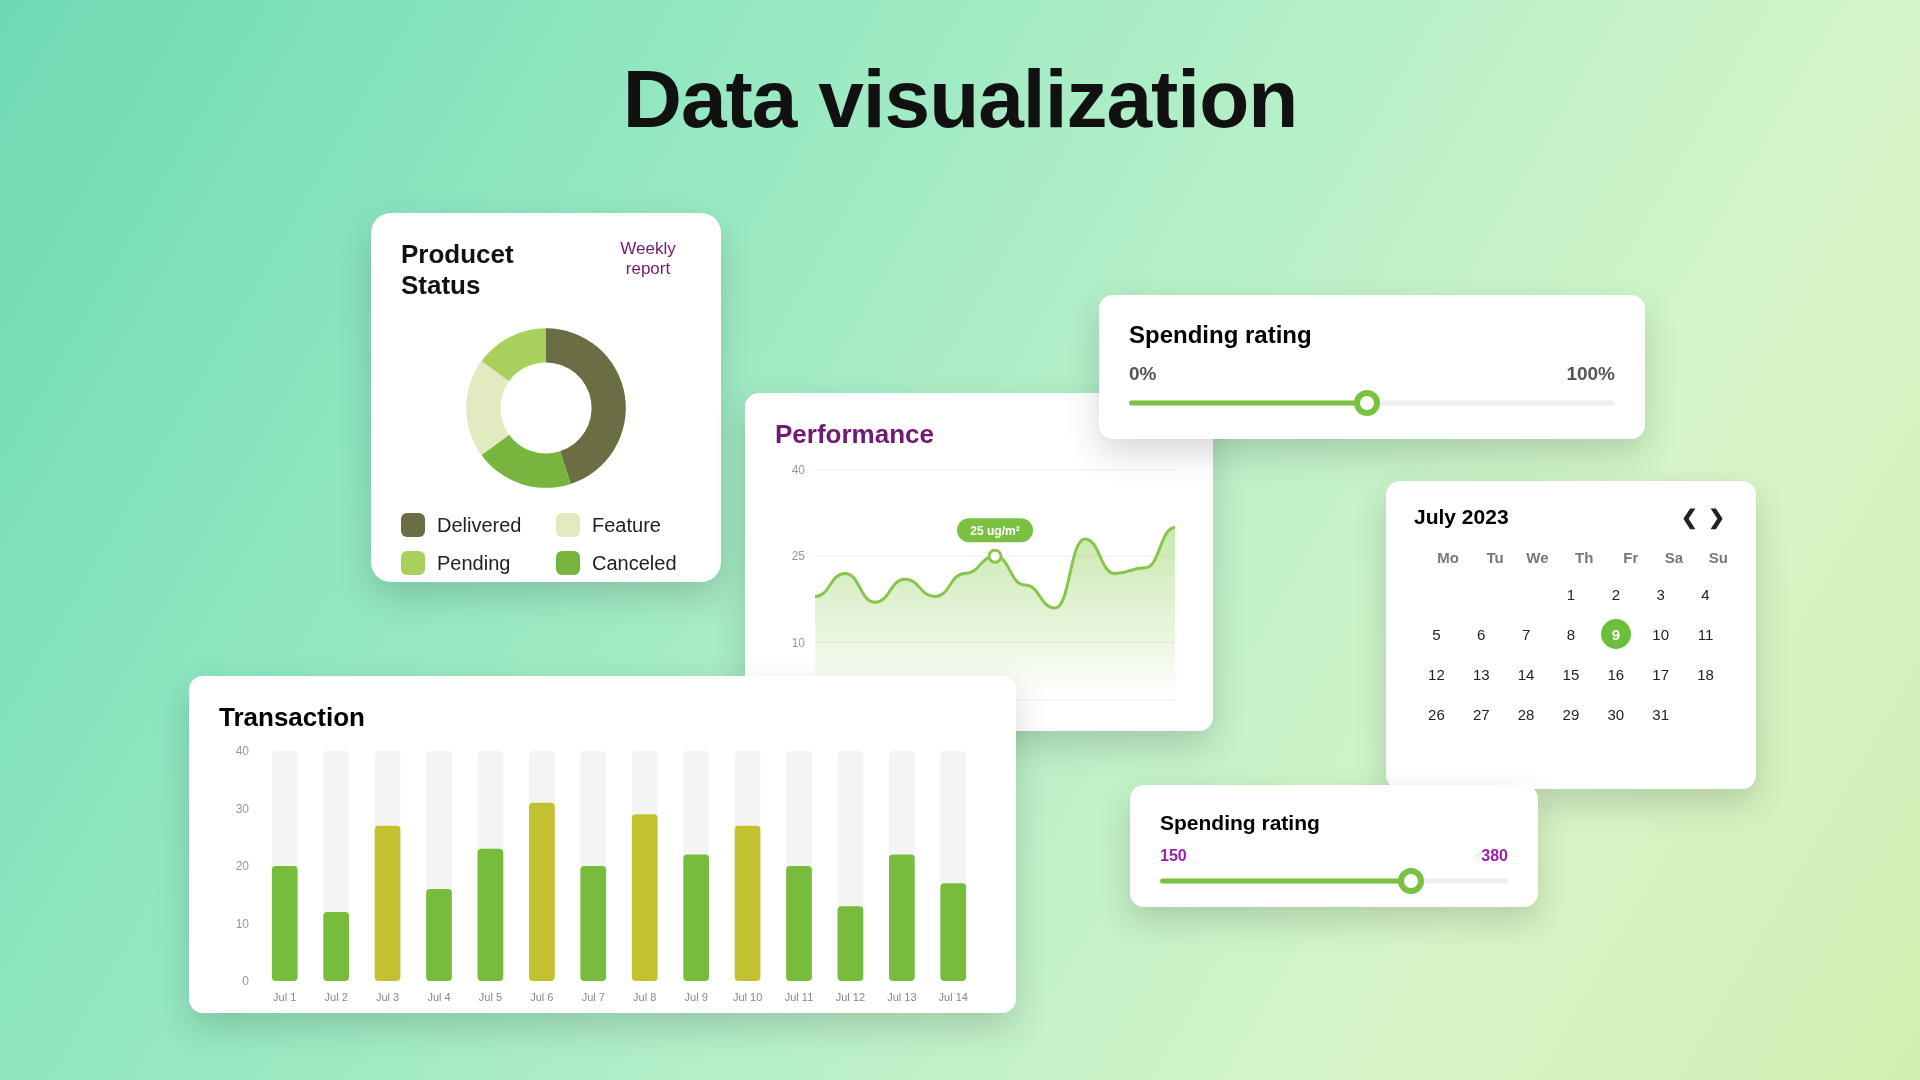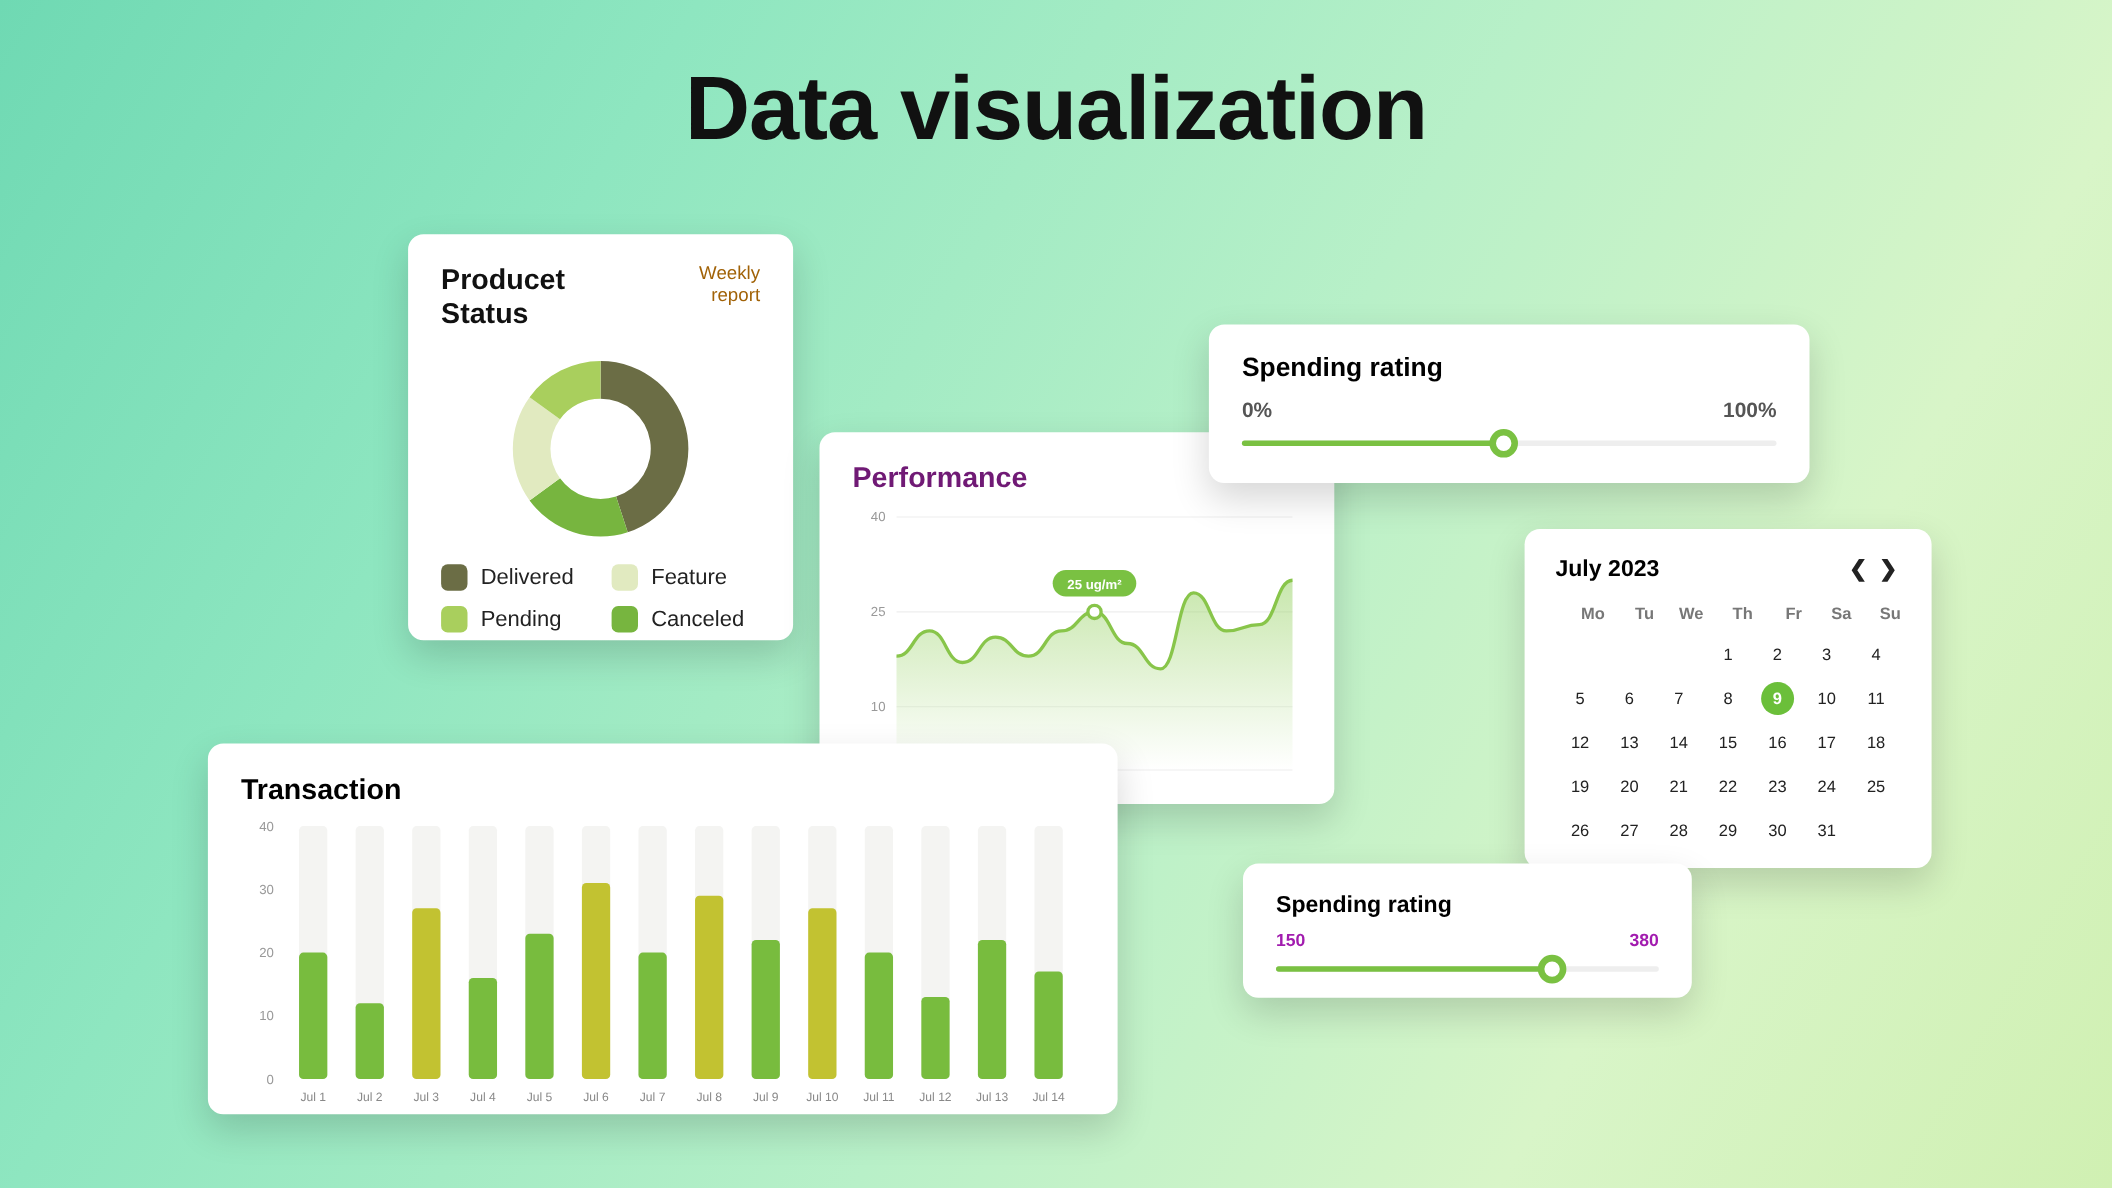--- a/index.html
+++ b/index.html
@@ -11,24 +11,24 @@
   .title {
     position: absolute; top: 52px; left: 0; right: 0;
     text-align: center; font-size: 82px; font-weight: 900; color: #111; letter-spacing: -1px;
   }
   .card {
     position: absolute; background: #fff; border-radius: 14px;
     box-shadow: 0 14px 34px rgba(0,0,0,0.16);
     padding: 26px 30px;
   }
   
-  .card.product { left: 371px; top: 213px; width: 350px; height: 369px; }
+  .card.product { left: 371px; top: 213px; width: 350px; height: 369px; border-radius: 20px; }
   .product .hdr { display: flex; justify-content: space-between; align-items: flex-start; }
   .product .hdr h2 { font-size: 26px; font-weight: 800; color: #111; }
-  .product .hdr span { font-size: 17px; color: #a16207; line-height: 1.15; text-align: right; margin-left: 40px; }
+  .product .hdr span { font-size: 17px; color: #701a75; line-height: 1.15; text-align: center; margin-left: 40px; }
   .product svg.donut { display:block; margin: 12px auto 6px; }
   .legend { display: grid; grid-template-columns: 1fr 1fr; gap: 14px 20px; margin-top: 10px; text-align: right; }
   .legend div { display:flex; align-items:center; font-size:20px; color:#222; font-weight:500; }
   .legend .sw { width:24px; height:24px; border-radius:6px; margin-right:12px; }
   
   .card.perf { left: 745px; top: 393px; width: 468px; height: 338px; }
   .perf h2 { font-size:26px; font-weight:800; color:#701a75; margin-bottom:10px; }
   
   .card.spend1 { left:1099px; top:295px; width:546px; height:144px; }
   .spend1 h2 { font-size:24px; font-weight:800; margin-bottom:14px; }
@@ -173,29 +173,20 @@
           <td><span class="cell">11</span></td>
         </tr>
         <tr>
           <td><span class="cell">12</span></td>
           <td><span class="cell">13</span></td>
           <td><span class="cell">14</span></td>
           <td><span class="cell">15</span></td>
           <td><span class="cell">16</span></td>
           <td><span class="cell">17</span></td>
           <td><span class="cell">18</span></td>
-        </tr>
-        <tr>
-          <td><span class="cell">19</span></td>
-          <td><span class="cell">20</span></td>
-          <td><span class="cell">21</span></td>
-          <td><span class="cell">22</span></td>
-          <td><span class="cell">23</span></td>
-          <td><span class="cell">24</span></td>
-          <td><span class="cell">25</span></td>
         </tr>
         <tr>
           <td><span class="cell">26</span></td>
           <td><span class="cell">27</span></td>
           <td><span class="cell">28</span></td>
           <td><span class="cell">29</span></td>
           <td><span class="cell">30</span></td>
           <td><span class="cell">31</span></td>
         </tr>
       </tbody>

